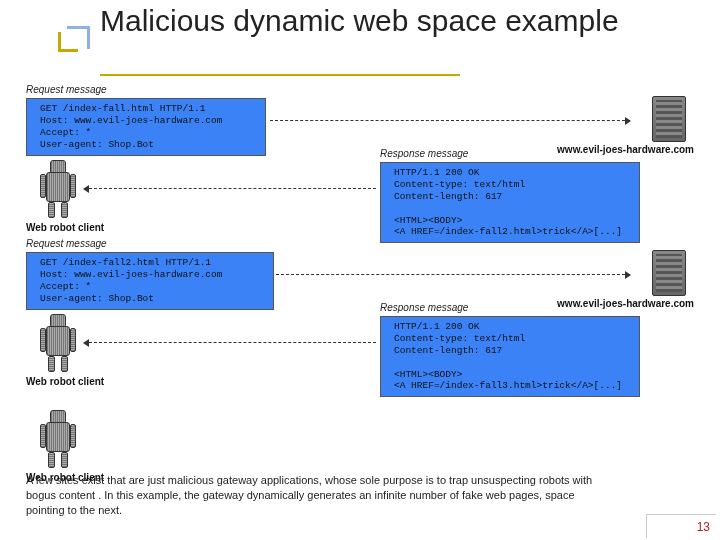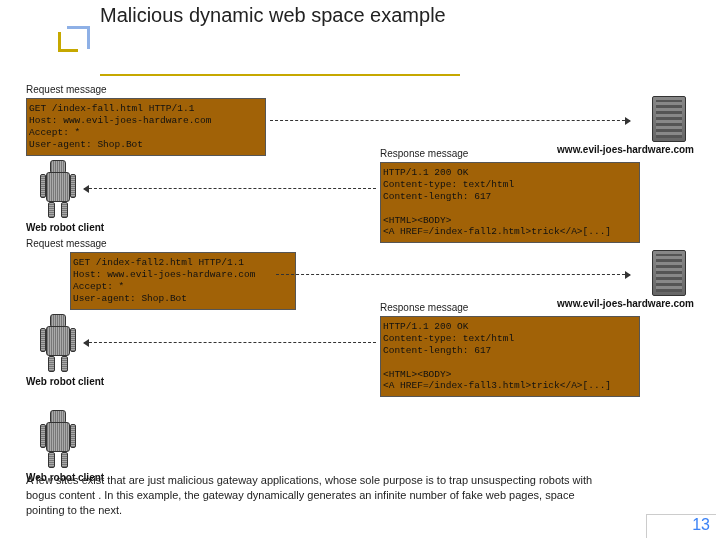--- a/index.html
+++ b/index.html
@@ -27,21 +27,21 @@
     top: -6px;
     width: 20px;
     height: 20px;
     border-top: 3px solid #8eb0e6;
     border-right: 3px solid #8eb0e6;
   }
   .title {
     position: absolute;
     left: 100px;
     top: 4px;
-    font-size: 20px;
+    font-size: 30px;
     color: #222;
     line-height: 1.1;
   }
   .title-underline {
     position: absolute;
     left: 100px;
     top: 74px;
     width: 360px;
     height: 2px;
     background: #c6a800;
@@ -49,30 +49,31 @@
   .diagram {
     position: absolute;
     left: 20px;
     right: 20px;
     top: 88px;
     font-family: Verdana, Arial, sans-serif;
   }
   .msgbox {
     position: absolute;
     border: 1px solid #555;
-    background: #a16207;
-    padding: 4px 2px;
+    background: #3b82f6;
+    padding: 4px 13px;
     font-family: "Courier New", monospace;
     font-size: 9.5px;
     line-height: 1.25;
     color: #111;
     white-space: pre;
   }
   .lbl {
     position: absolute;
+    font-style: italic;
     font-size: 10px;
     color: #222;
   }
   .lblb {
     position: absolute;
     font-weight: bold;
     font-size: 10px;
     color: #111;
     text-align: right;
   }
@@ -149,22 +150,22 @@
     bottom: 22px;
     right: 120px;
     font-size: 11px;
     line-height: 1.35;
     color: #222;
   }
   .pagenum {
     position: absolute;
     right: 10px;
     bottom: 6px;
-    font-size: 16px;
-    color: #3b82f6;
+    font-size: 12px;
+    color: #b91c1c;
   }
   .pagenum-box {
     position: absolute;
     right: 4px;
     bottom: 2px;
     width: 70px;
     height: 24px;
     border-top: 1px solid #ccc;
     border-left: 1px solid #ccc;
   }
@@ -200,21 +201,21 @@
   <div class="lbl" style="left:360px; top:60px;">Response message</div>
   <div class="msgbox" style="left:360px; top:74px; width:260px;">HTTP/1.1 200 OK
 Content-type: text/html
 Content-length: 617
 
 &lt;HTML&gt;&lt;BODY&gt;
 &lt;A HREF=/index-fall2.html&gt;trick&lt;/A&gt;[...]</div>
   <div class="arrow left" style="left:64px; top:100px; width:292px;"></div>
 
   <div class="lbl" style="left:6px; top:150px;">Request message</div>
-  <div class="msgbox" style="left:6px; top:164px; width:226px;margin-left:44px;">GET /index-fall2.html HTTP/1.1
+  <div class="msgbox" style="left:6px; top:164px; width:248px;">GET /index-fall2.html HTTP/1.1
 Host: www.evil-joes-hardware.com
 Accept: *
 User-agent: Shop.Bot</div>
   <div class="arrow right" style="left:256px; top:186px; width:354px;"></div>
   <div class="server" style="right:14px; top:162px;"></div>
   <div class="lblb" style="right:6px; top:210px;">www.evil-joes-hardware.com</div>
 
   <div class="robot" style="left:18px; top:224px;">
     <div class="head"></div>
       <div class="body"></div>

